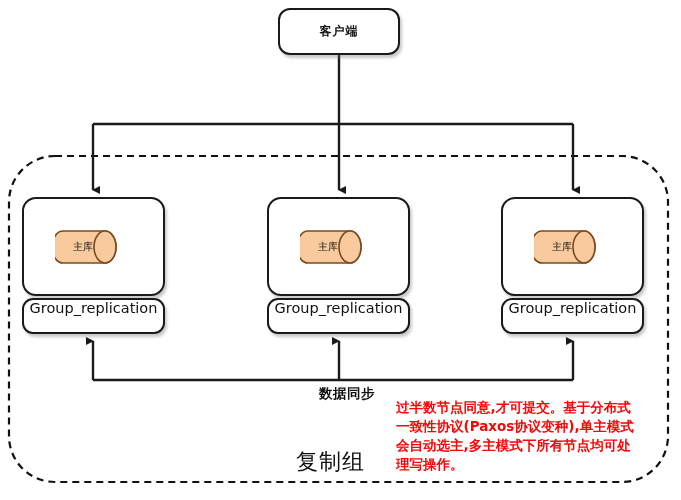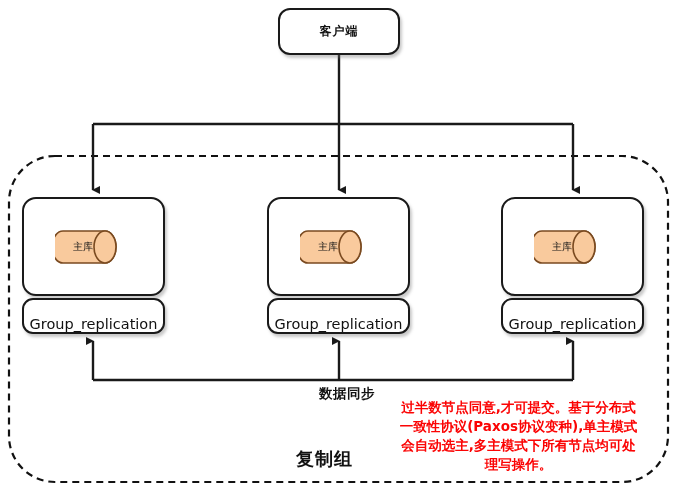--- a/index.html
+++ b/index.html
@@ -61,21 +61,21 @@
   }
   .repl-box {
     position: absolute;
     box-sizing: border-box;
     background: #ffffff;
     border: 2px solid #1a1a1a;
     border-radius: 11px;
     box-shadow: 2px 3px 3px rgba(120,120,120,0.40);
     height: 36px;
     display: flex;
-    align-items: flex-end;
+    align-items: flex-start;
     justify-content: center;
   }
   .repl-label {
     font-family: "DejaVu Sans", sans-serif;
     font-size: 14.5px;
     color: #111111;
     white-space: nowrap;
     letter-spacing: 0px;
   }
   .cyl-wrap {
@@ -96,22 +96,22 @@
     font-size: 10px;
     font-weight: normal;
     color: #141414;
     pointer-events: none;
   }
   .group-region-label {
     position: absolute;
     left: 296px;
     top: 447px;
     font-family: "DejaVu Sans", sans-serif;
-    font-size: 18px;
-    font-weight: bold;
+    font-size: 22px;
+    font-weight: normal;
     color: #111111;
     letter-spacing: 1px;
   }
   .sync-label {
     position: absolute;
     left: 303px;
     top: 385px;
     font-family: "DejaVu Sans", sans-serif;
     font-size: 13.5px;
     font-weight: bold;
@@ -123,21 +123,21 @@
     position: absolute;
     left: 396px;
     top: 398px;
     width: 245px;
     font-family: "DejaVu Sans", sans-serif;
     font-size: 13.5px;
     font-weight: bold;
     color: #fb0404;
     line-height: 19px;
     letter-spacing: 0px;
-    text-align: center;
+    text-align: left;
   }
 </style>
 </head>
 <body>
 
 <div id="canvas">
 
   <svg class="layer" viewBox="0 0 681 500">
     <defs>
       <marker id="arrowDown" markerWidth="10" markerHeight="10" refX="5" refY="8" orient="auto" markerUnits="userSpaceOnUse">

